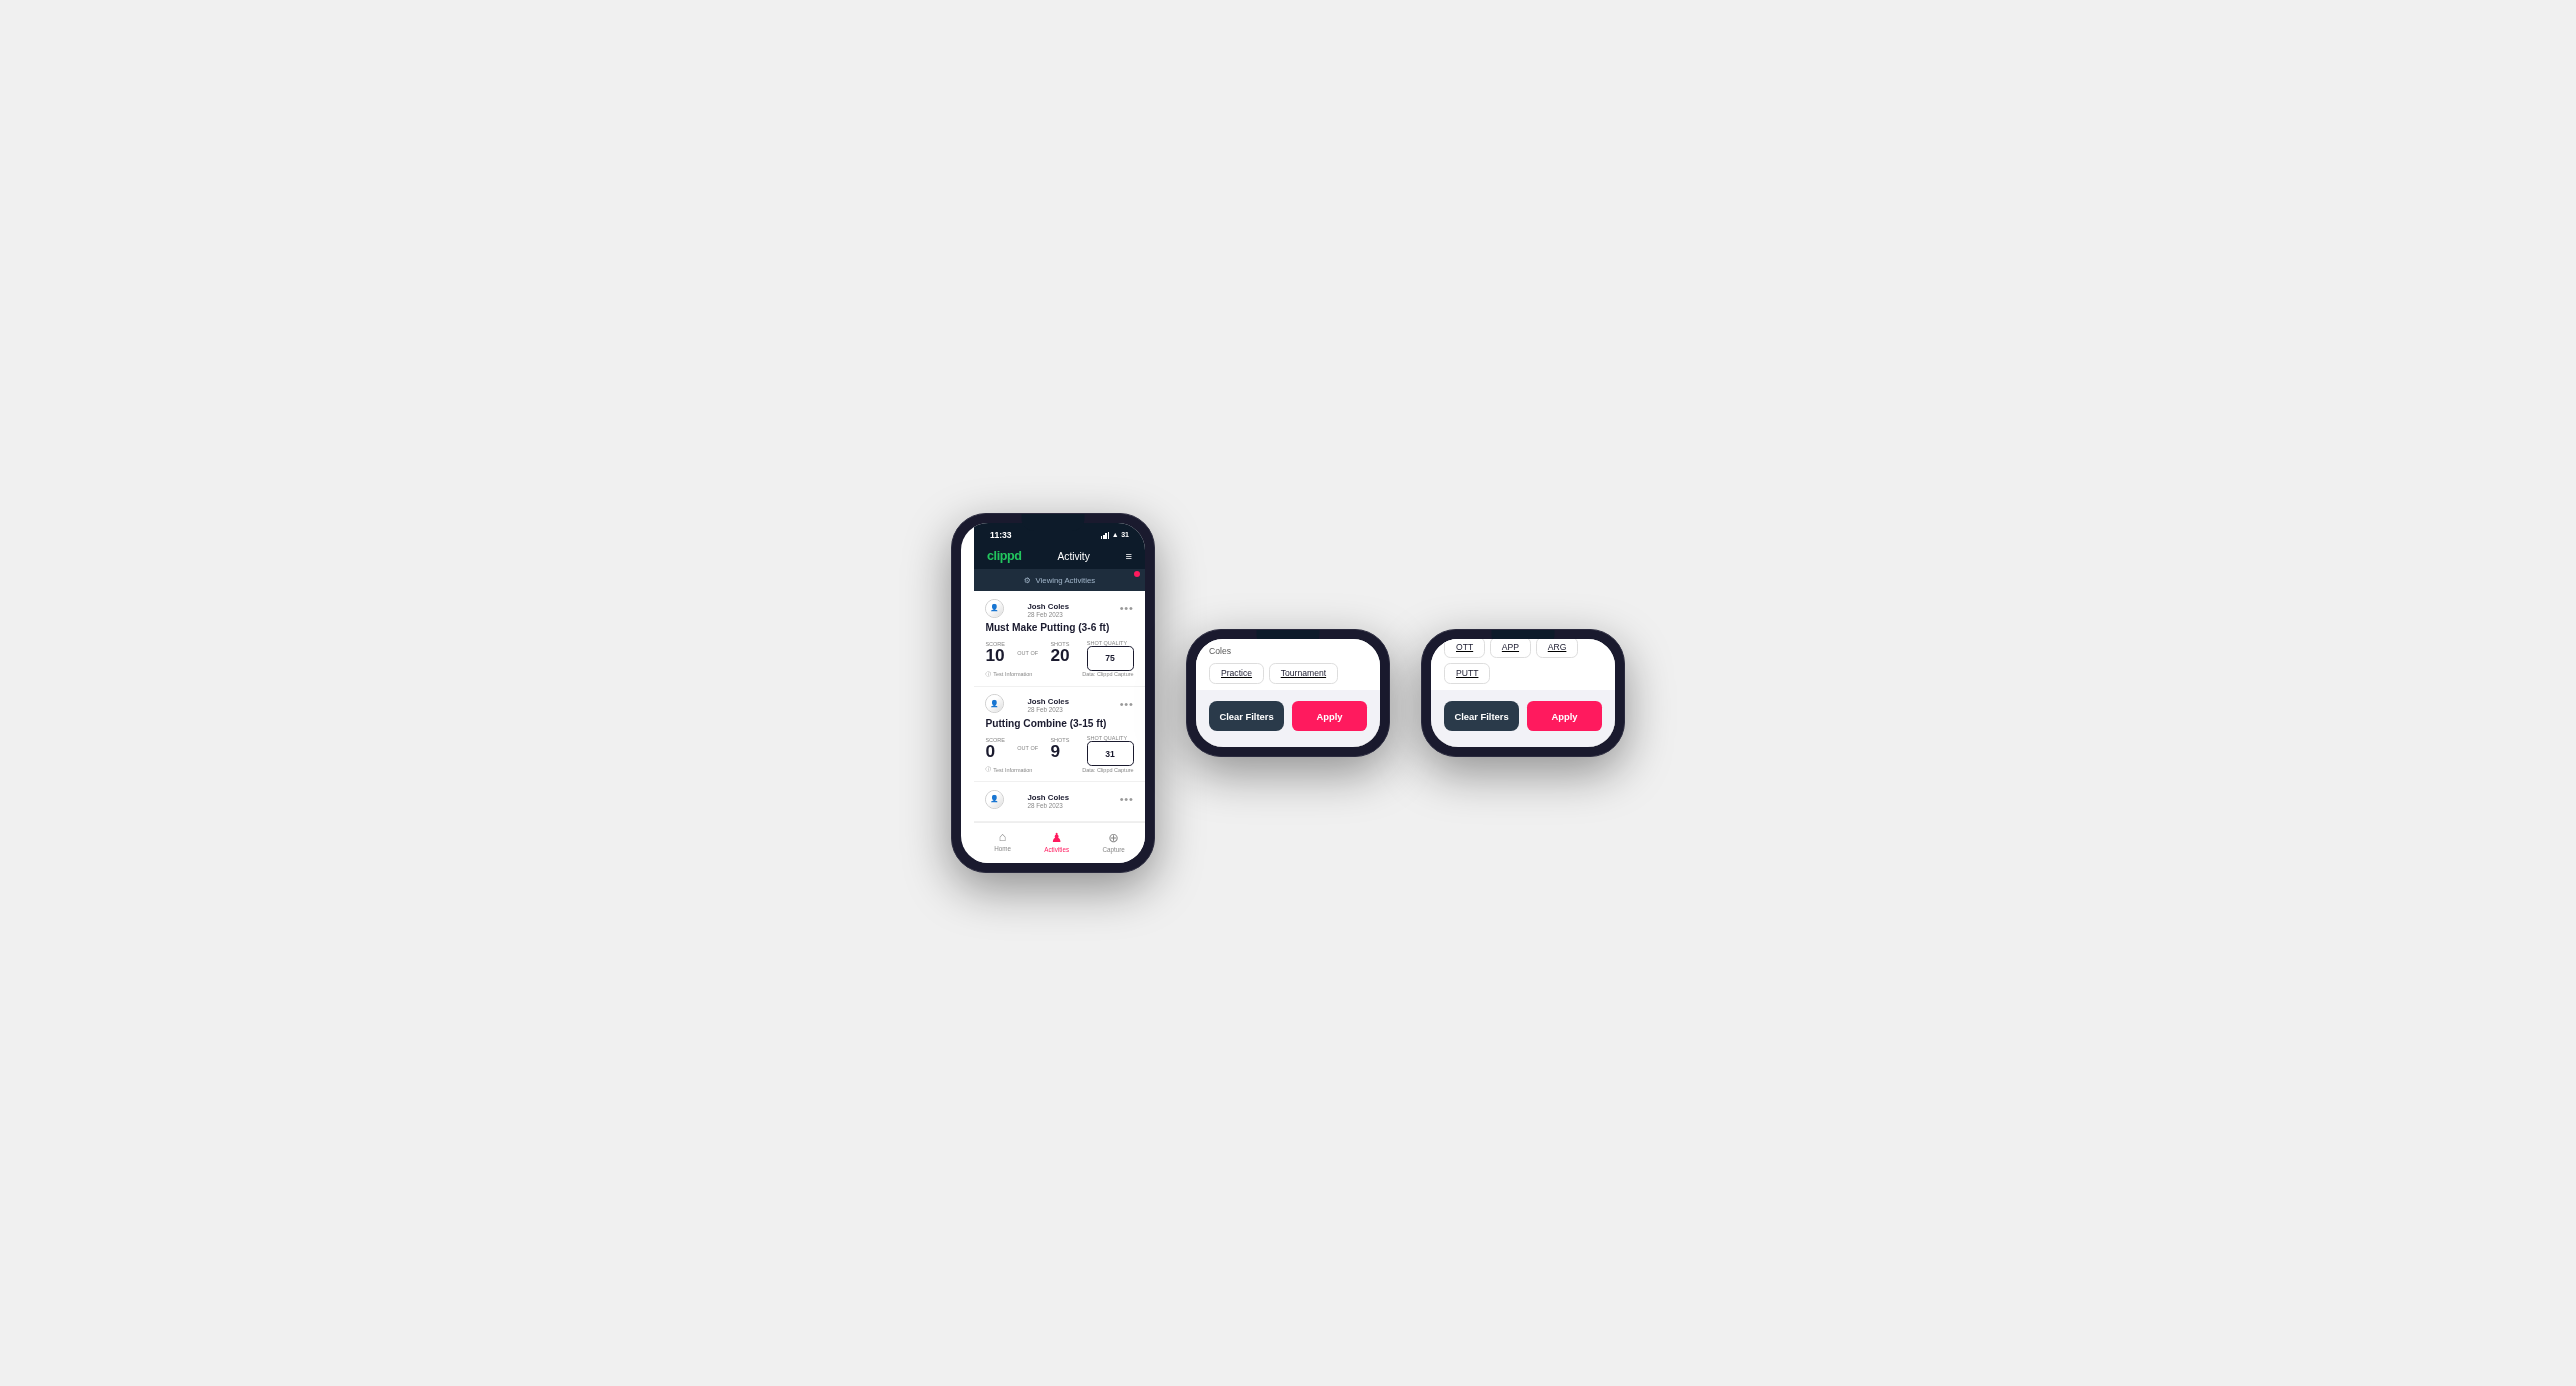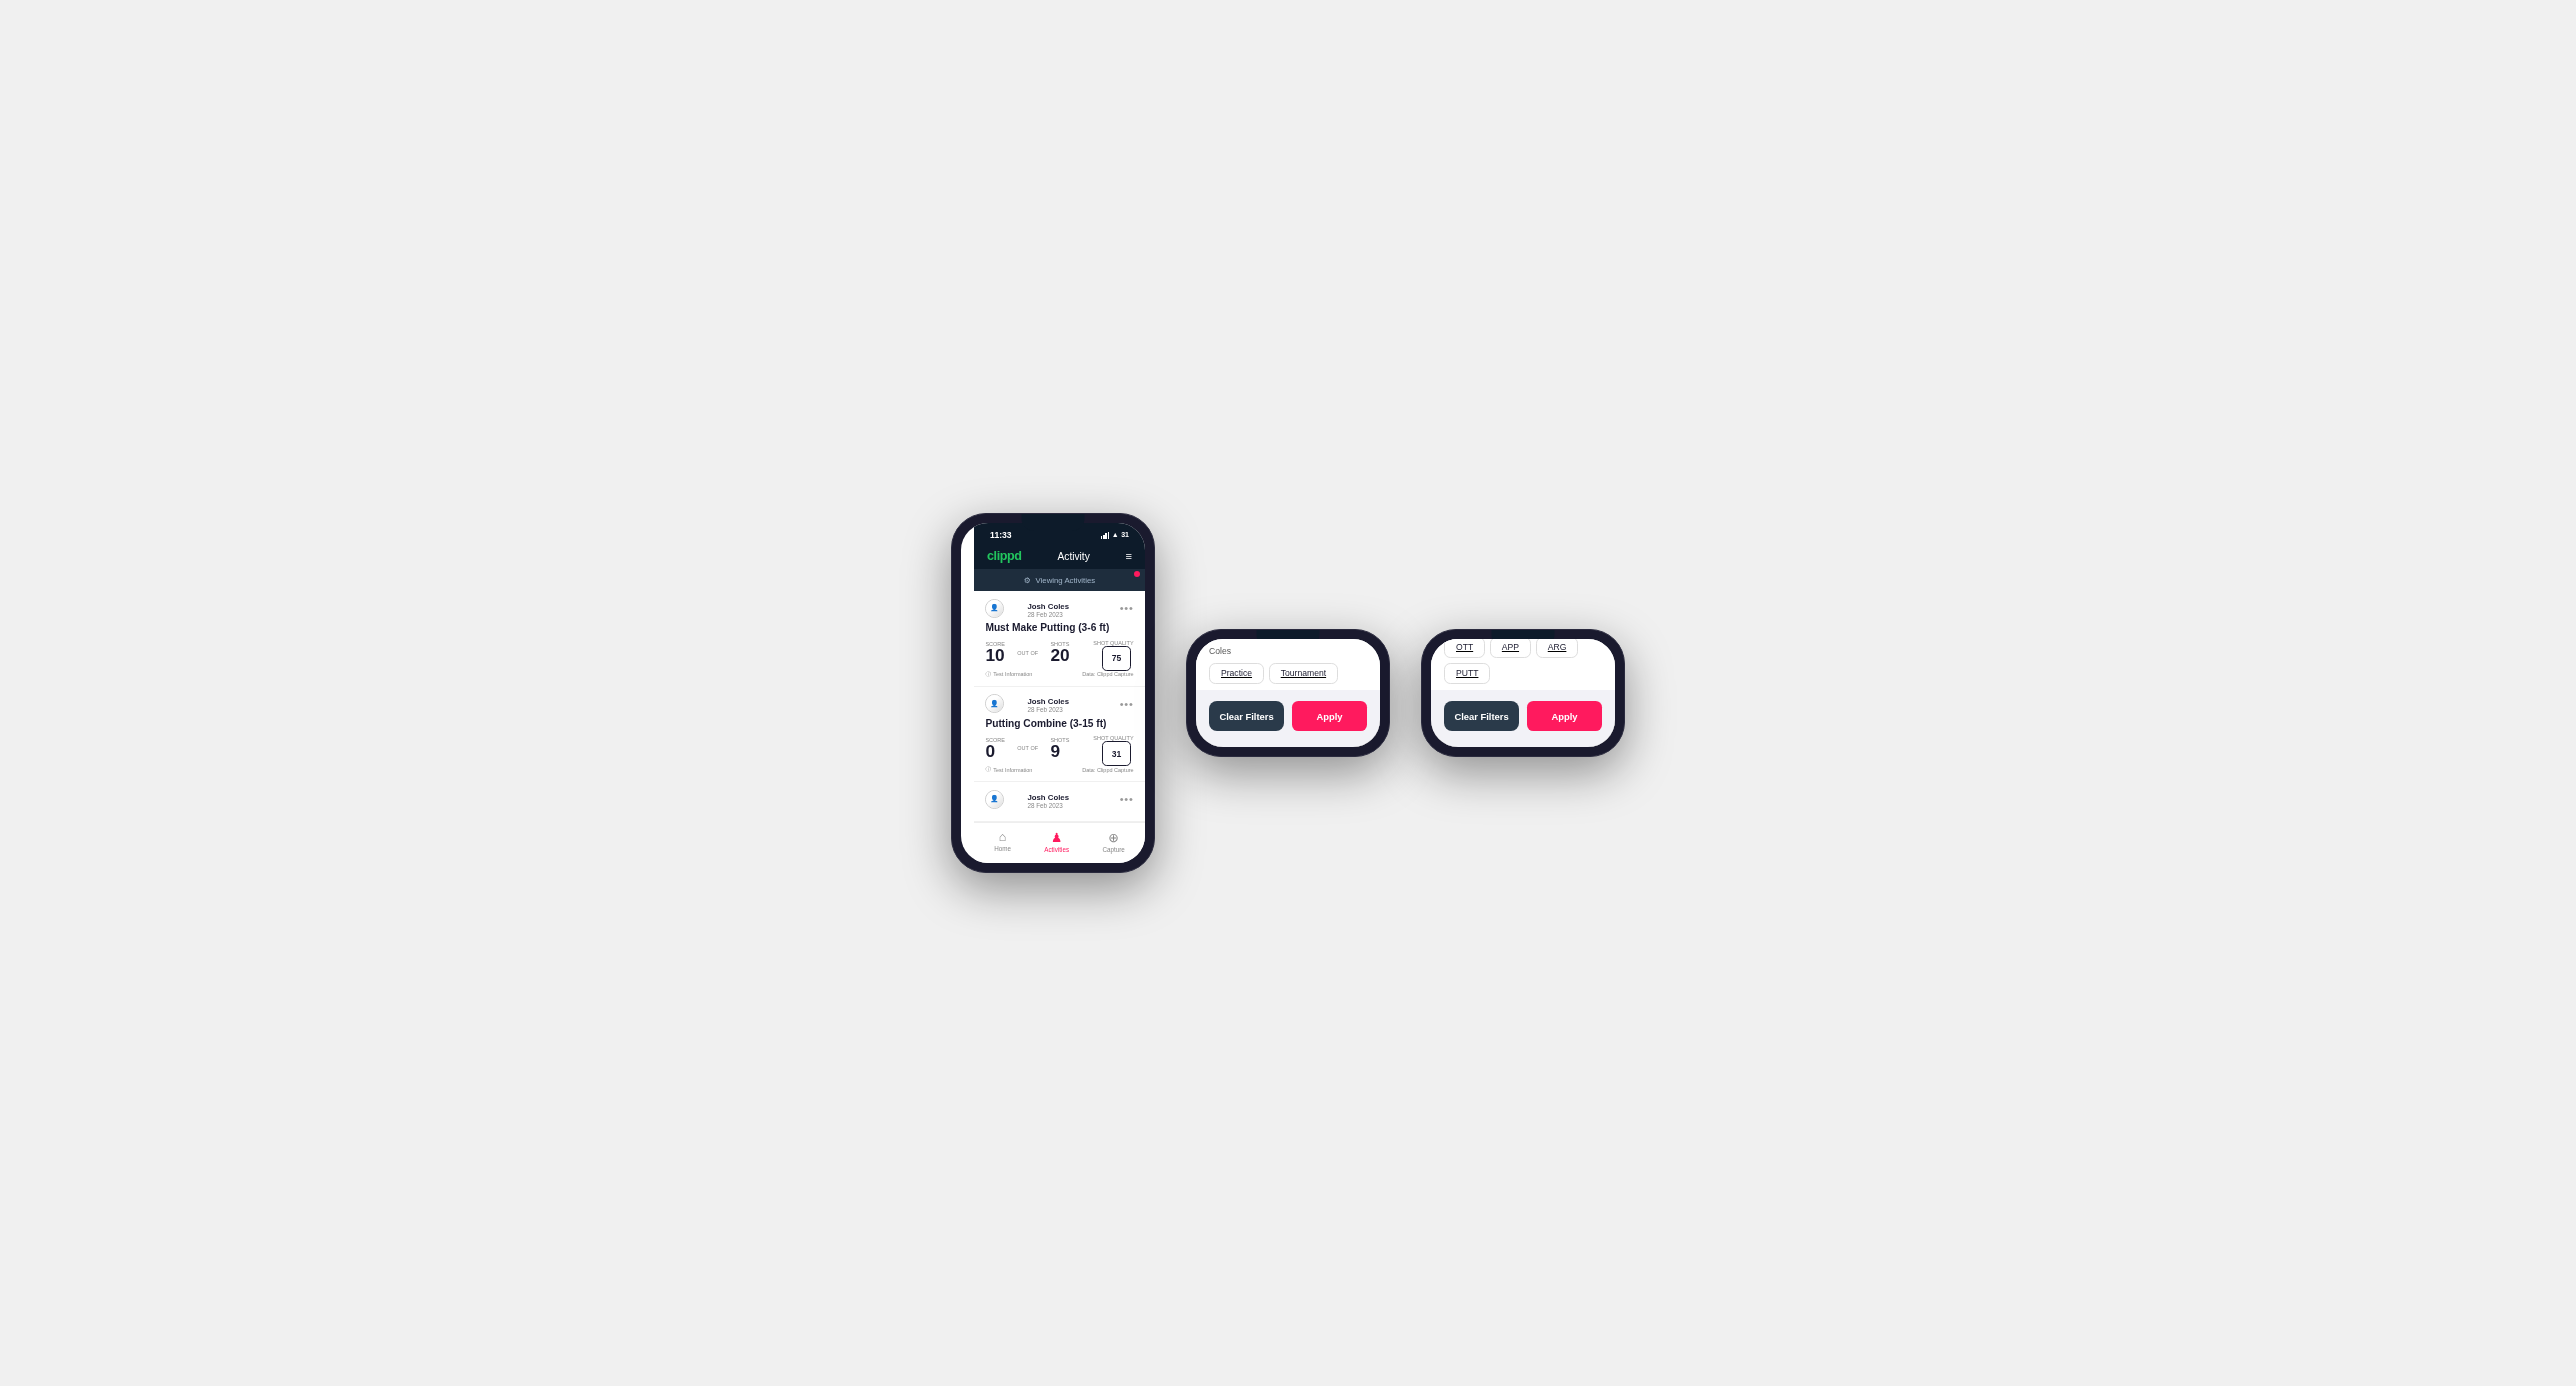--- a/index.html
+++ b/index.html
@@ -152,21 +152,21 @@
       display: flex;
       align-items: baseline;
       gap: 10px;
       margin-bottom: 4.7px;
     }
     .stat-group { display: flex; flex-direction: column; }
     .stat-label { font-size: 5.5px; color: #888; text-transform: uppercase; }
     .stat-value { font-size: 17.3px; font-weight: 700; color: #1a1a2e; line-height: 1; }
     .stat-sub { font-size: 5.5px; color: #888; margin: 0 2.4px; align-self: center; }
     .shot-quality-badge {
-      width: 29px;
+      width: 47px;
       height: 25px;
       border: 1.6px solid #1a1a2e;
       border-radius: 4.7px;
       display: flex;
       align-items: center;
       justify-content: center;
       font-size: 8.6px;
       font-weight: 700;
       color: #1a1a2e;
       margin-left: 6.3px;

